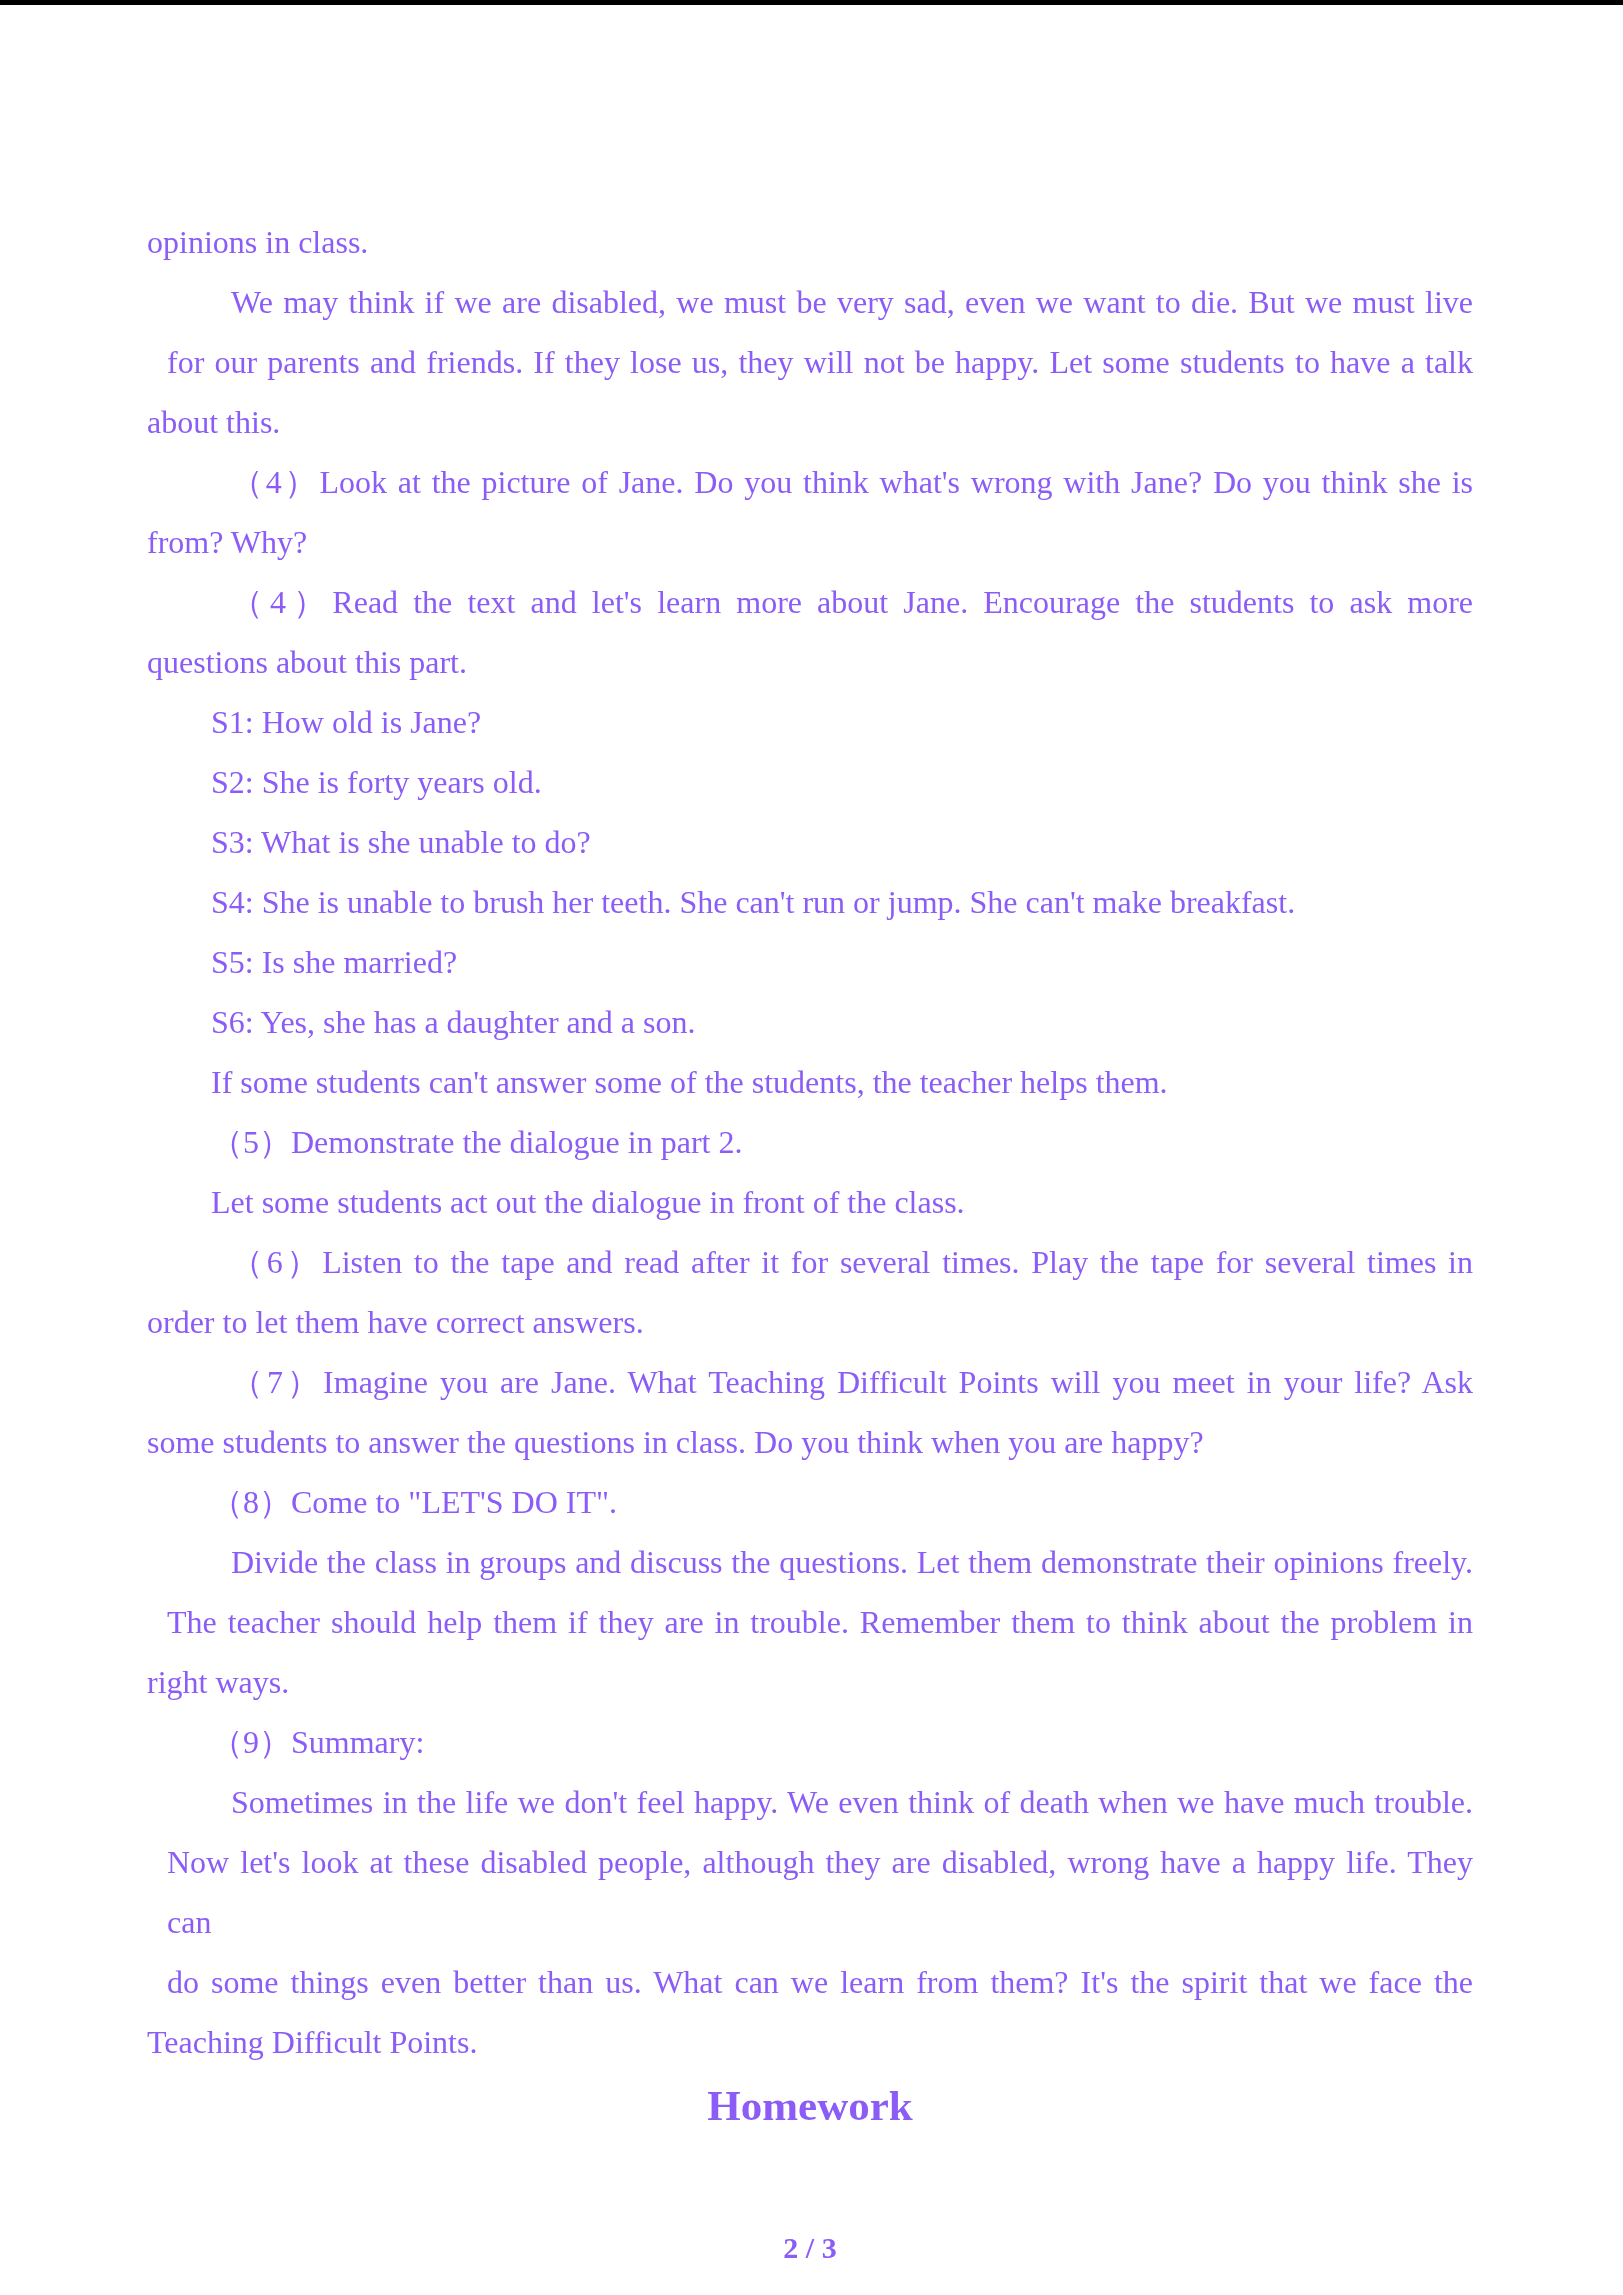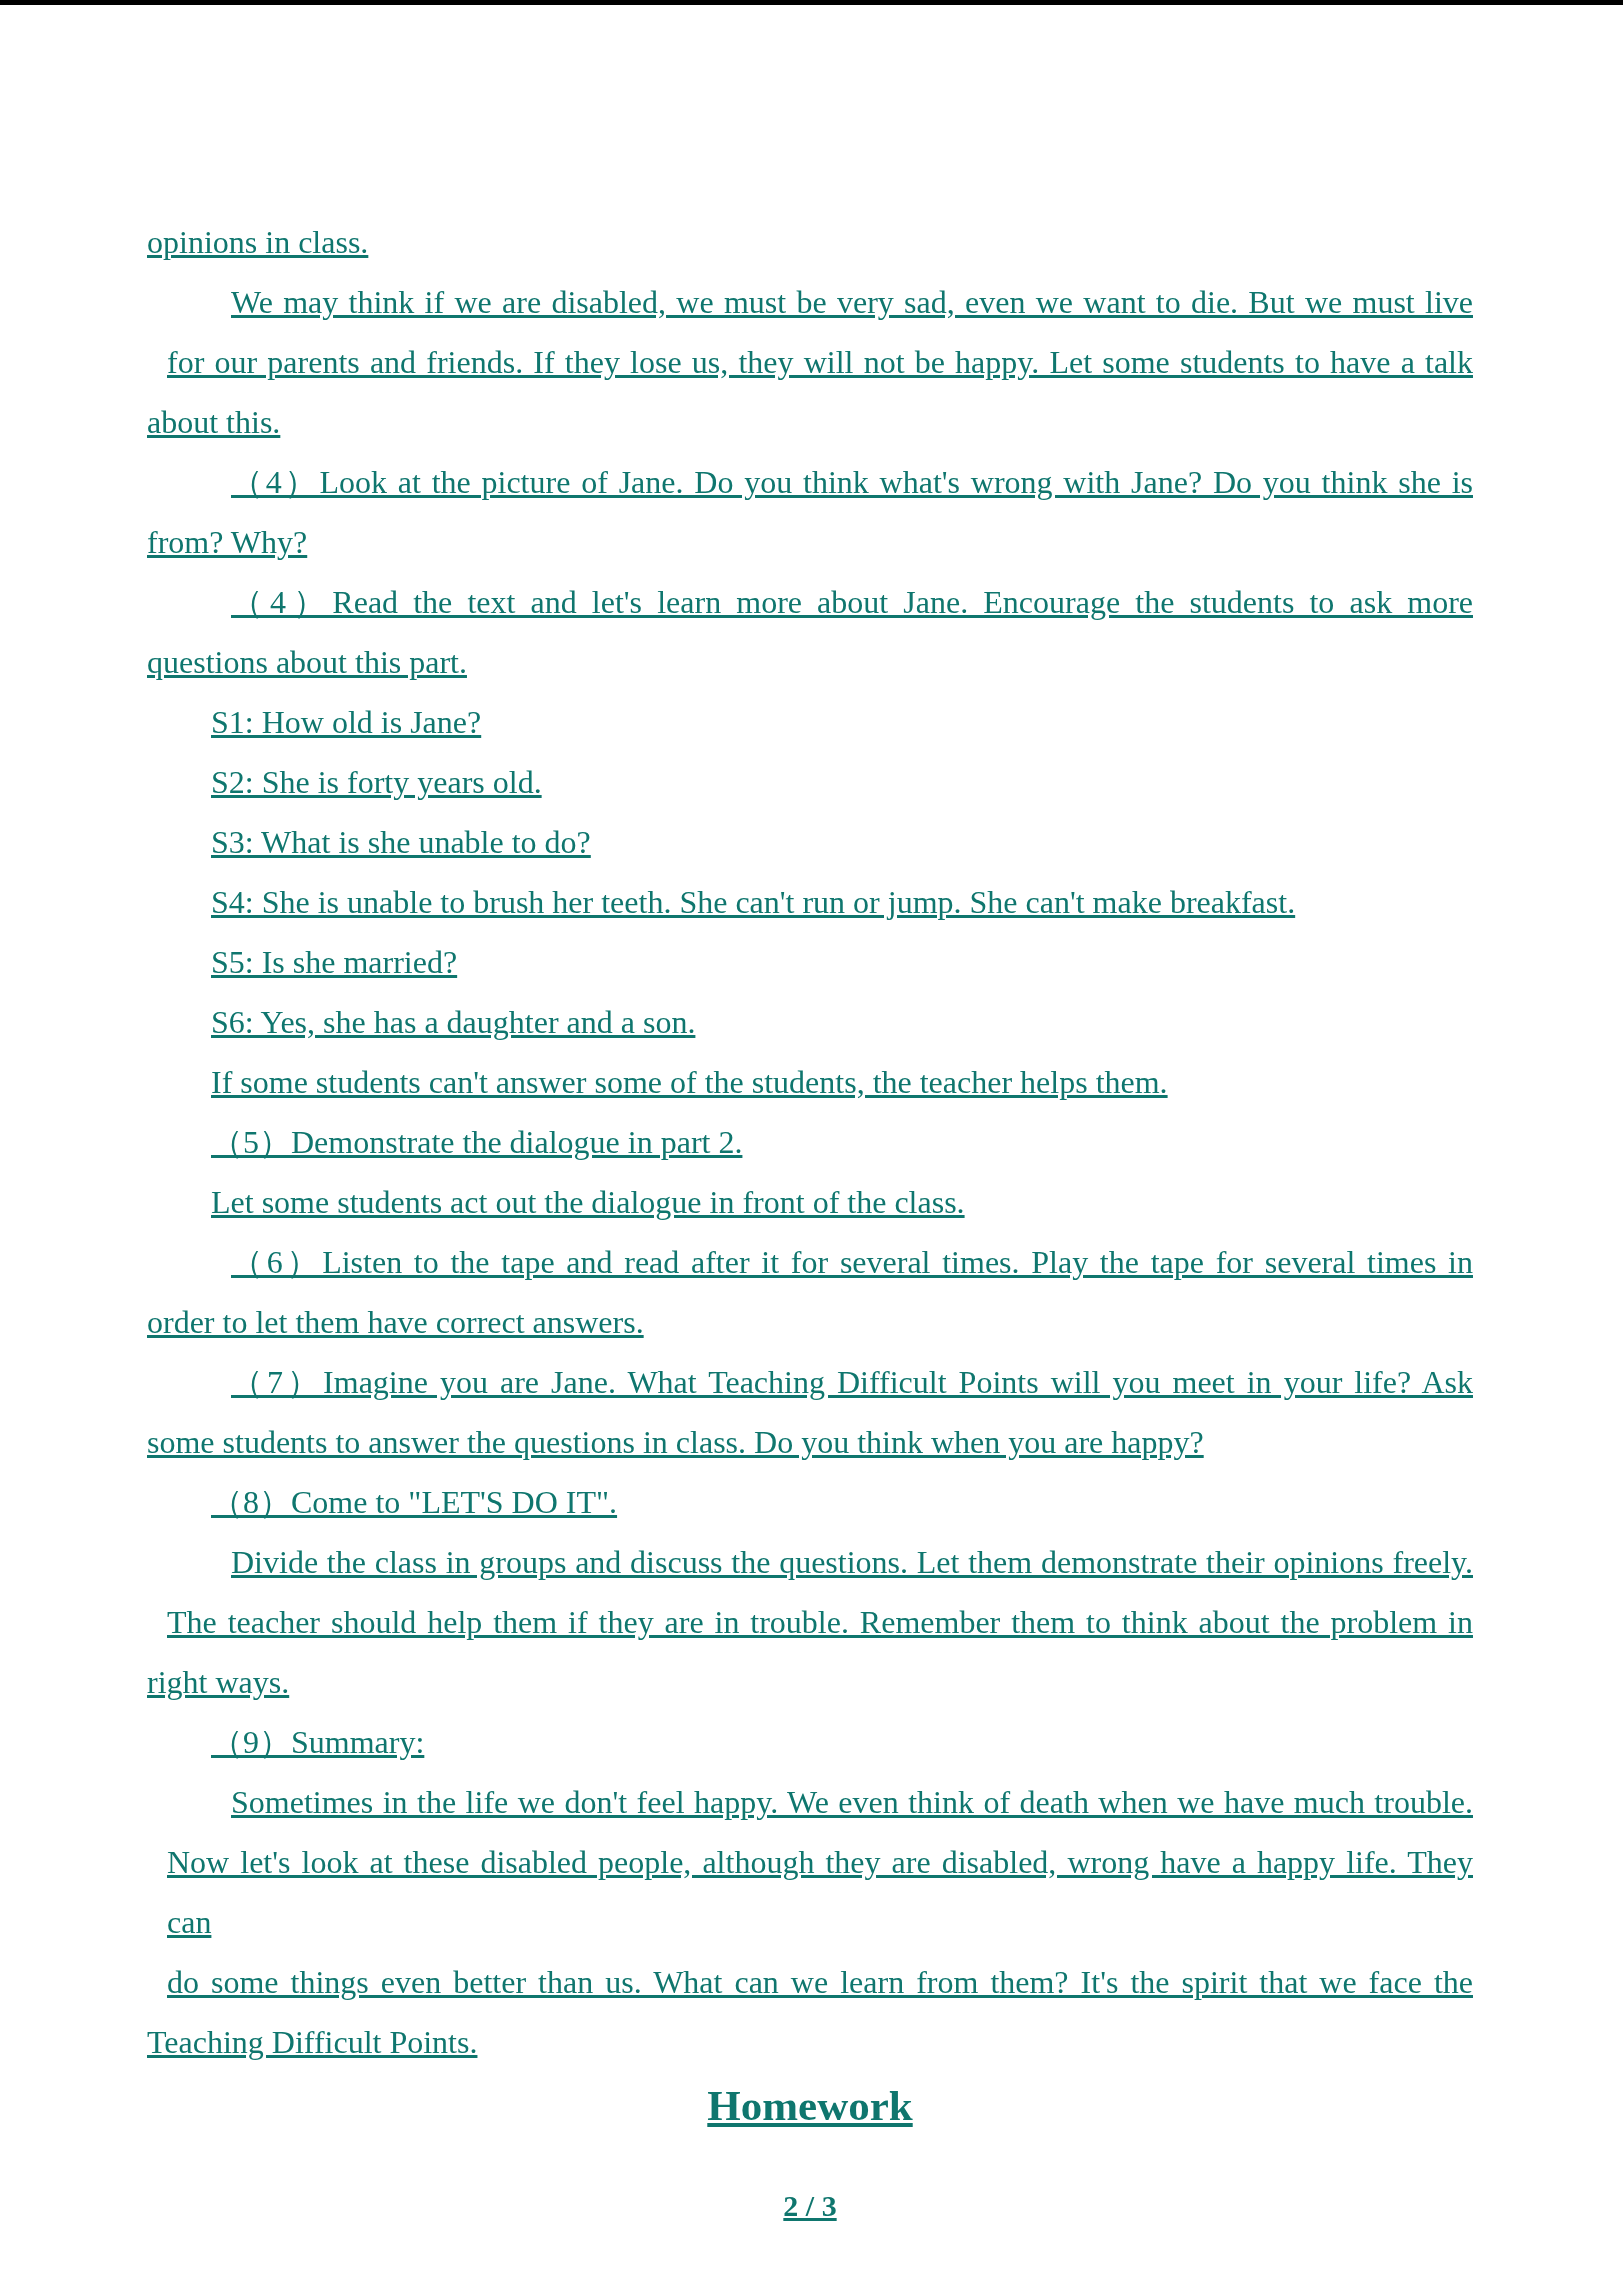--- a/index.html
+++ b/index.html
@@ -39,33 +39,33 @@
   }
   .heading {
     margin: 0;
     font-size: 43px;
     line-height: 68px;
     font-weight: bold;
     font-family: "Liberation Serif", "DejaVu Serif", serif;
     text-align: center;
   }
   .footer {
-    margin-top: 48px;
+    margin-top: 90px;
     text-align: center;
     font-size: 30px;
     line-height: 35px;
     font-weight: bold;
   }
 </style>
 </head>
 <body>
 
 <div class="page" style="background: rgb(255, 255, 255);">
   <div class="topbar" style="background: rgb(0, 0, 0);"></div>
-  <div class="content" style="color: #0f766e; text-decoration: underline;">
+  <div class="content" style="color: #8b5cf6;">
     <div id="body-lines">
         <div class="tline">opinions in class.</div>
         <div class="tline ind just">We may think if we are disabled, we must be very sad, even we want to die. But we must live</div>
         <div class="tline just">for our parents and friends. If they lose us, they will not be happy. Let some students to have a talk</div>
         <div class="tline">about this.</div>
         <div class="tline ind just">（4）Look at the picture of Jane. Do you think what's wrong with Jane? Do you think she is</div>
         <div class="tline">from? Why?</div>
         <div class="tline ind just">（4）Read the text and let's learn more about Jane. Encourage the students to ask more</div>
         <div class="tline">questions about this part.</div>
         <div class="tline ind">S1: How old is Jane?</div>

